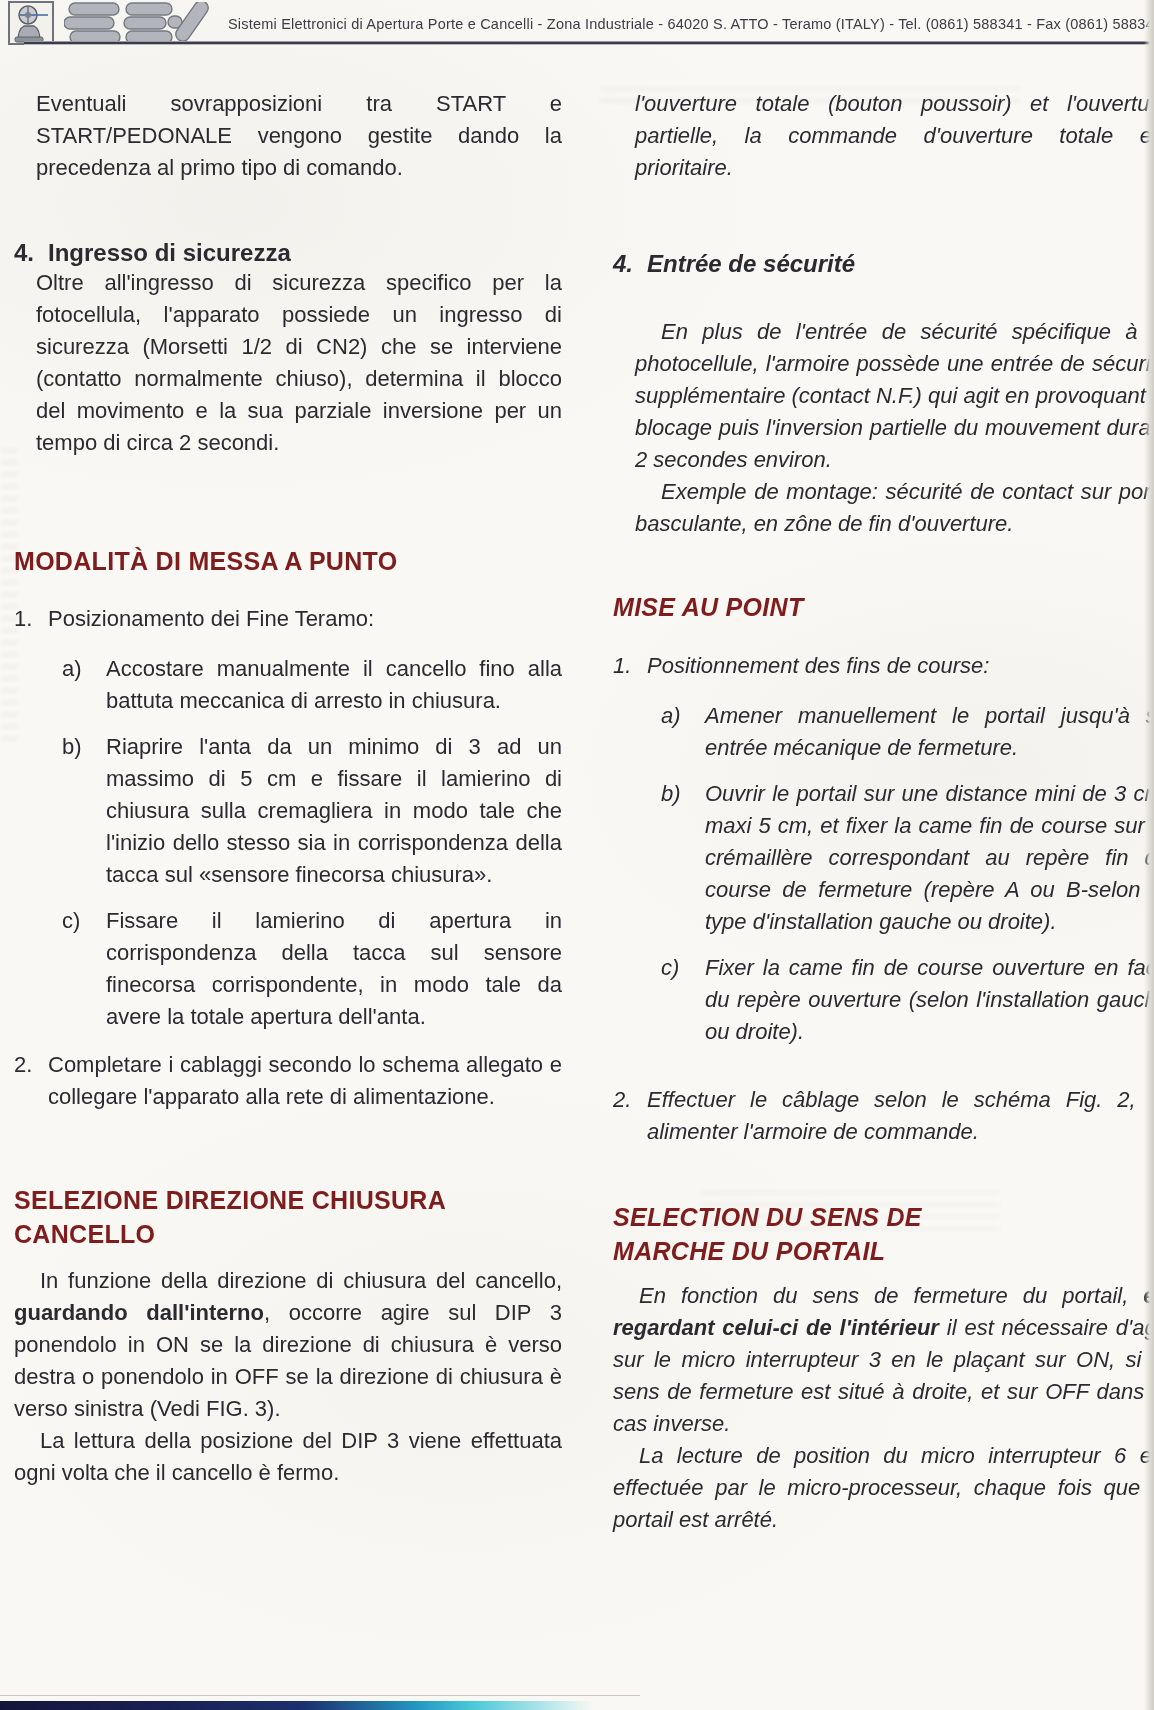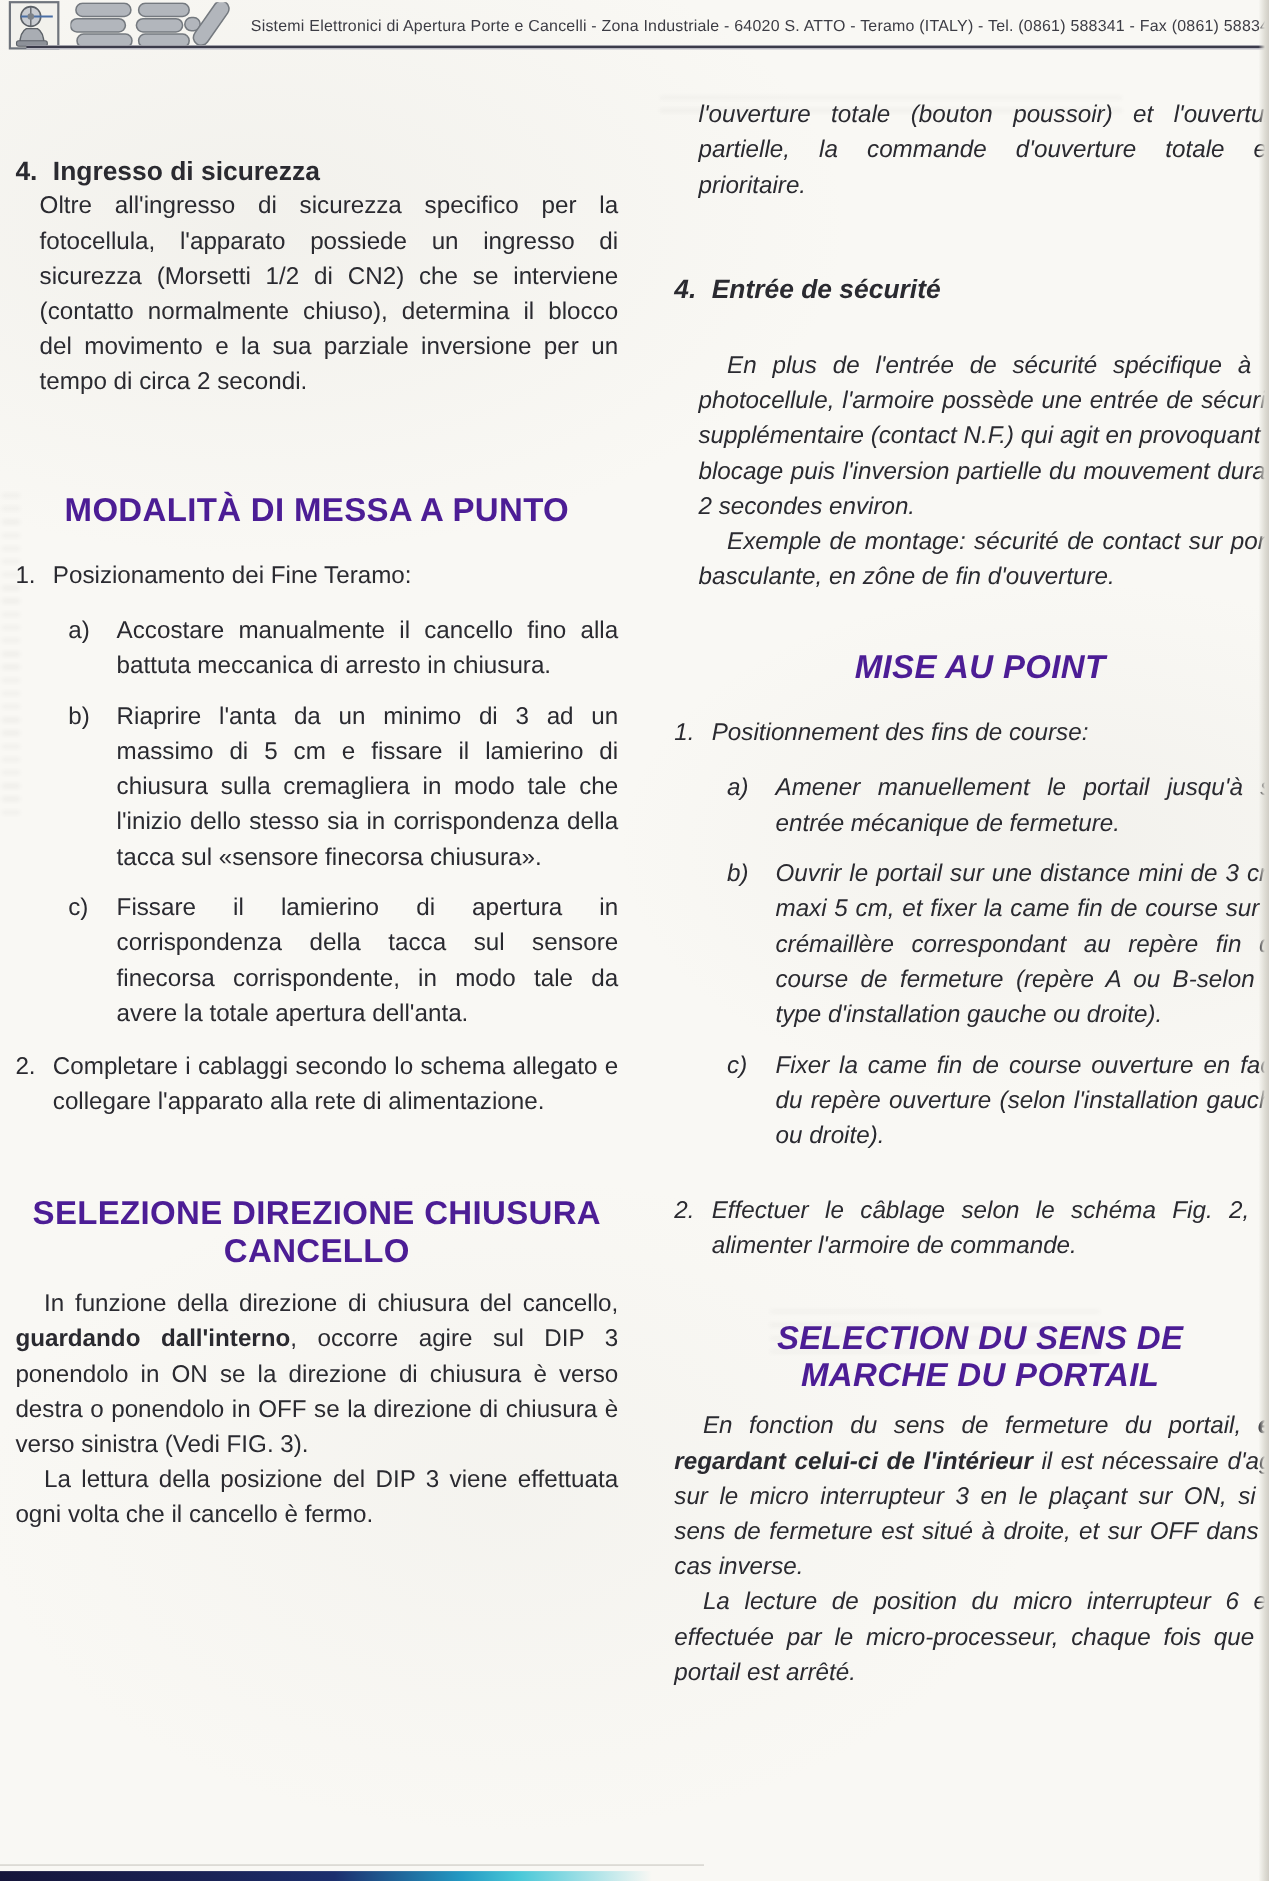--- a/index.html
+++ b/index.html
@@ -24,21 +24,21 @@
   .col{position:absolute;top:88px;width:548px;}
   .col-left{left:14px;}
   .col-right{left:613px;width:556px;font-style:italic;}
   p{margin:0;font-size:22px;line-height:32px;text-align:justify;}
   .pad{padding-left:22px;}
   .indent{text-indent:26px;}
   .b{font-weight:bold;}
   
   .h-sub{font-size:24px;font-weight:bold;margin:0;display:flex;}
   .h-sub .num{width:34px;flex:0 0 34px;}
-  .h-big{font-size:30px;font-weight:bold;text-align:center;margin:0;letter-spacing:.3px;line-height:34px;color:#4c1d95;}
+  .h-big{font-size:25px;font-weight:bold;margin:0;letter-spacing:.3px;line-height:34px;color:#7f1d1d;}
   
   .li-num{display:flex;font-size:22px;line-height:32px;}
   .li-num .num{flex:0 0 34px;}
   .li-num .txt{flex:1;text-align:justify;}
   .li-sub{display:flex;font-size:22px;line-height:32px;margin-left:48px;}
   .li-sub .mk{flex:0 0 44px;}
   .li-sub .txt{flex:1;text-align:justify;}
   
   .ml-1{margin-top:55px;} .ml-2{} .ml-3{margin-top:85px;}
   .ml-4{margin-top:25px;} .ml-5{margin-top:18px;} .ml-6{margin-top:14px;}
@@ -84,20 +84,21 @@
         <rect x="104" y="14" width="14" height="12" rx="6"></rect>
         <rect x="121" y="-4" width="14" height="46" rx="7" transform="rotate(35 128 19)"></rect>
       </g>
     </svg>
   </div>
   <div class="tagline">Sistemi Elettronici di Apertura Porte e Cancelli - Zona Industriale  - 64020 S. ATTO - Teramo (ITALY) - Tel. (0861) 588341 - Fax (0861) 588344</div>
   <div class="rule"></div>
 </div>
 
 <div class="col col-left">
+  <p class="pad">Eventuali sovrapposizioni tra START e START/PEDONALE vengono gestite dando la precedenza al primo tipo di comando.</p>
 
   <div class="h-sub ml-1">
     <span class="num">4.</span>
     <span>Ingresso di sicurezza</span>
   </div>
 
   <p class="pad ml-2">Oltre all'ingresso di sicurezza specifico per la fotocellula, l'apparato possiede un ingresso di sicurezza (Morsetti 1/2 di CN2) che se interviene (contatto normalmente chiuso), determina il blocco del movimento e la sua parziale inversione per un tempo di circa 2 secondi.</p>
 
   <div class="h-big ml-3">MODALITÀ DI MESSA A PUNTO</div>
 

